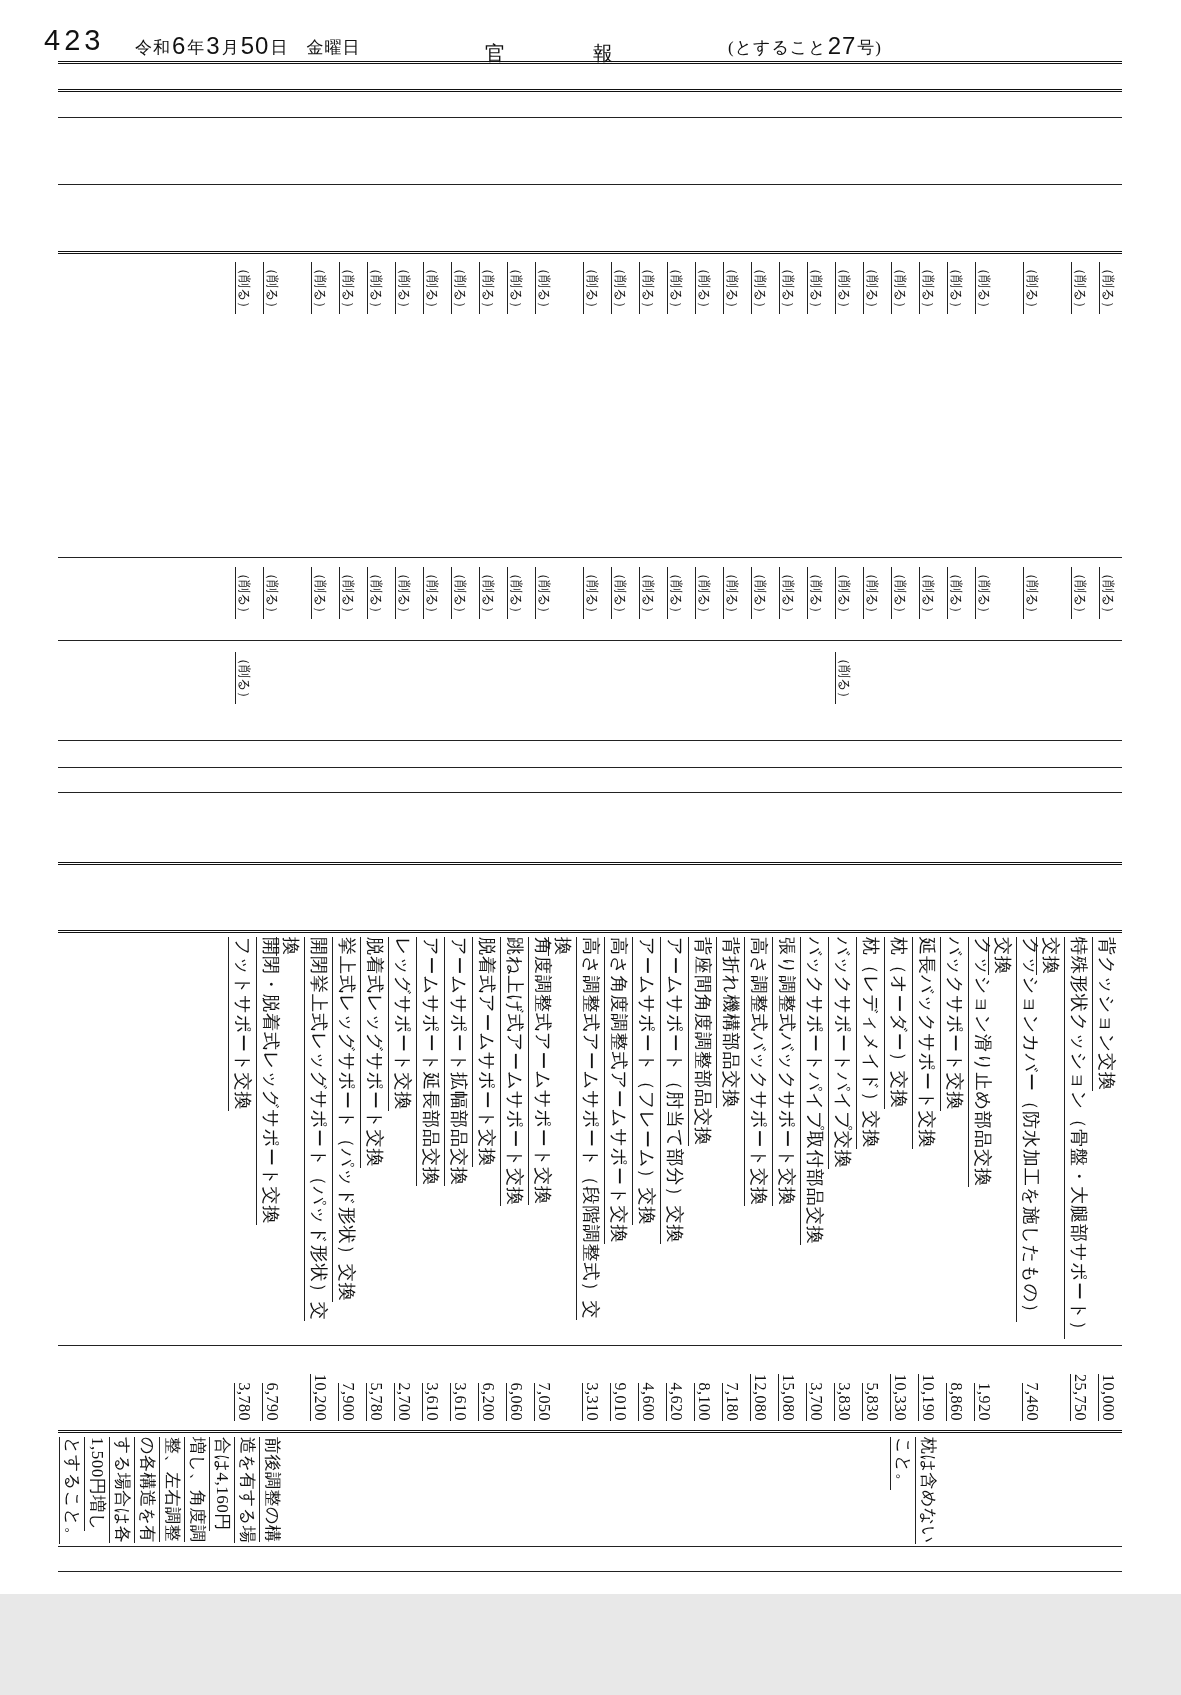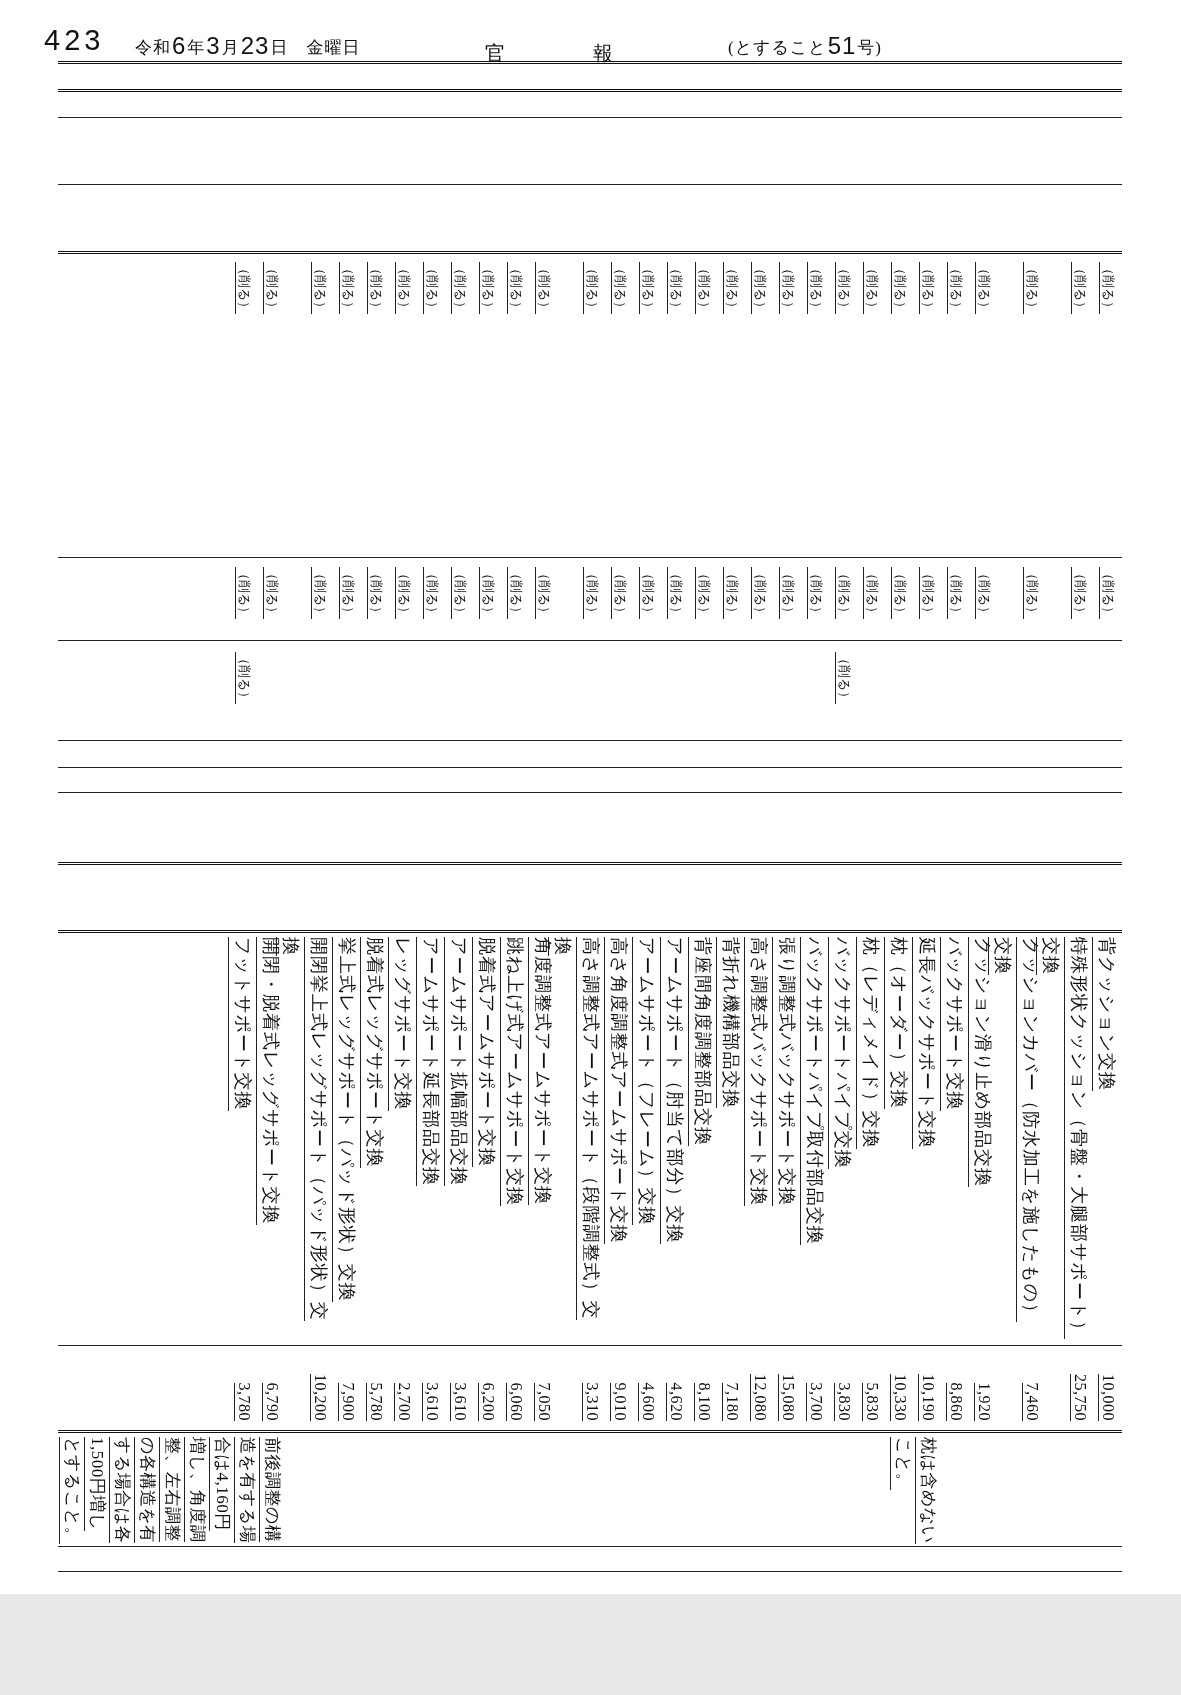--- a/index.html
+++ b/index.html
@@ -34,23 +34,23 @@
   .note-line>.u{display:inline-block;}
   .lw>.u{display:inline-block;}
 </style>
 </head>
 <body>
 
 <div class="page">
 
   <div class="hdr">
     <span class="pgnum">423</span>
-    <span class="dateline"><span>令和</span><span class="lg">6</span><span>年</span><span class="lg">3</span><span>月</span><span class="lg">23</span><span>日</span><span>　金曜日</span></span>
+    <span class="dateline"><span>令和</span><span class="lg">6</span><span>年</span><span class="lg">3</span><span>月</span><span class="lg">50</span><span>日</span><span>　金曜日</span></span>
     <span class="kanpo">官報</span>
-    <span class="issue"><span>(とすること</span><span class="lg">51</span><span>号)</span></span>
+    <span class="issue"><span>(とすること</span><span class="lg">27</span><span>号)</span></span>
   </div>
   <div class="hdr-rule"></div>
 
   <div class="rot">
     <div class="land" id="land">
         <div class="vrule dbl" style="left: 4px;"></div>
         <div class="vrule" style="left: 32px;"></div>
         <div class="vrule" style="left: 99px;"></div>
         <div class="vrule dbl" style="left: 166px;"></div>
         <div class="vrule" style="left: 472px;"></div>

